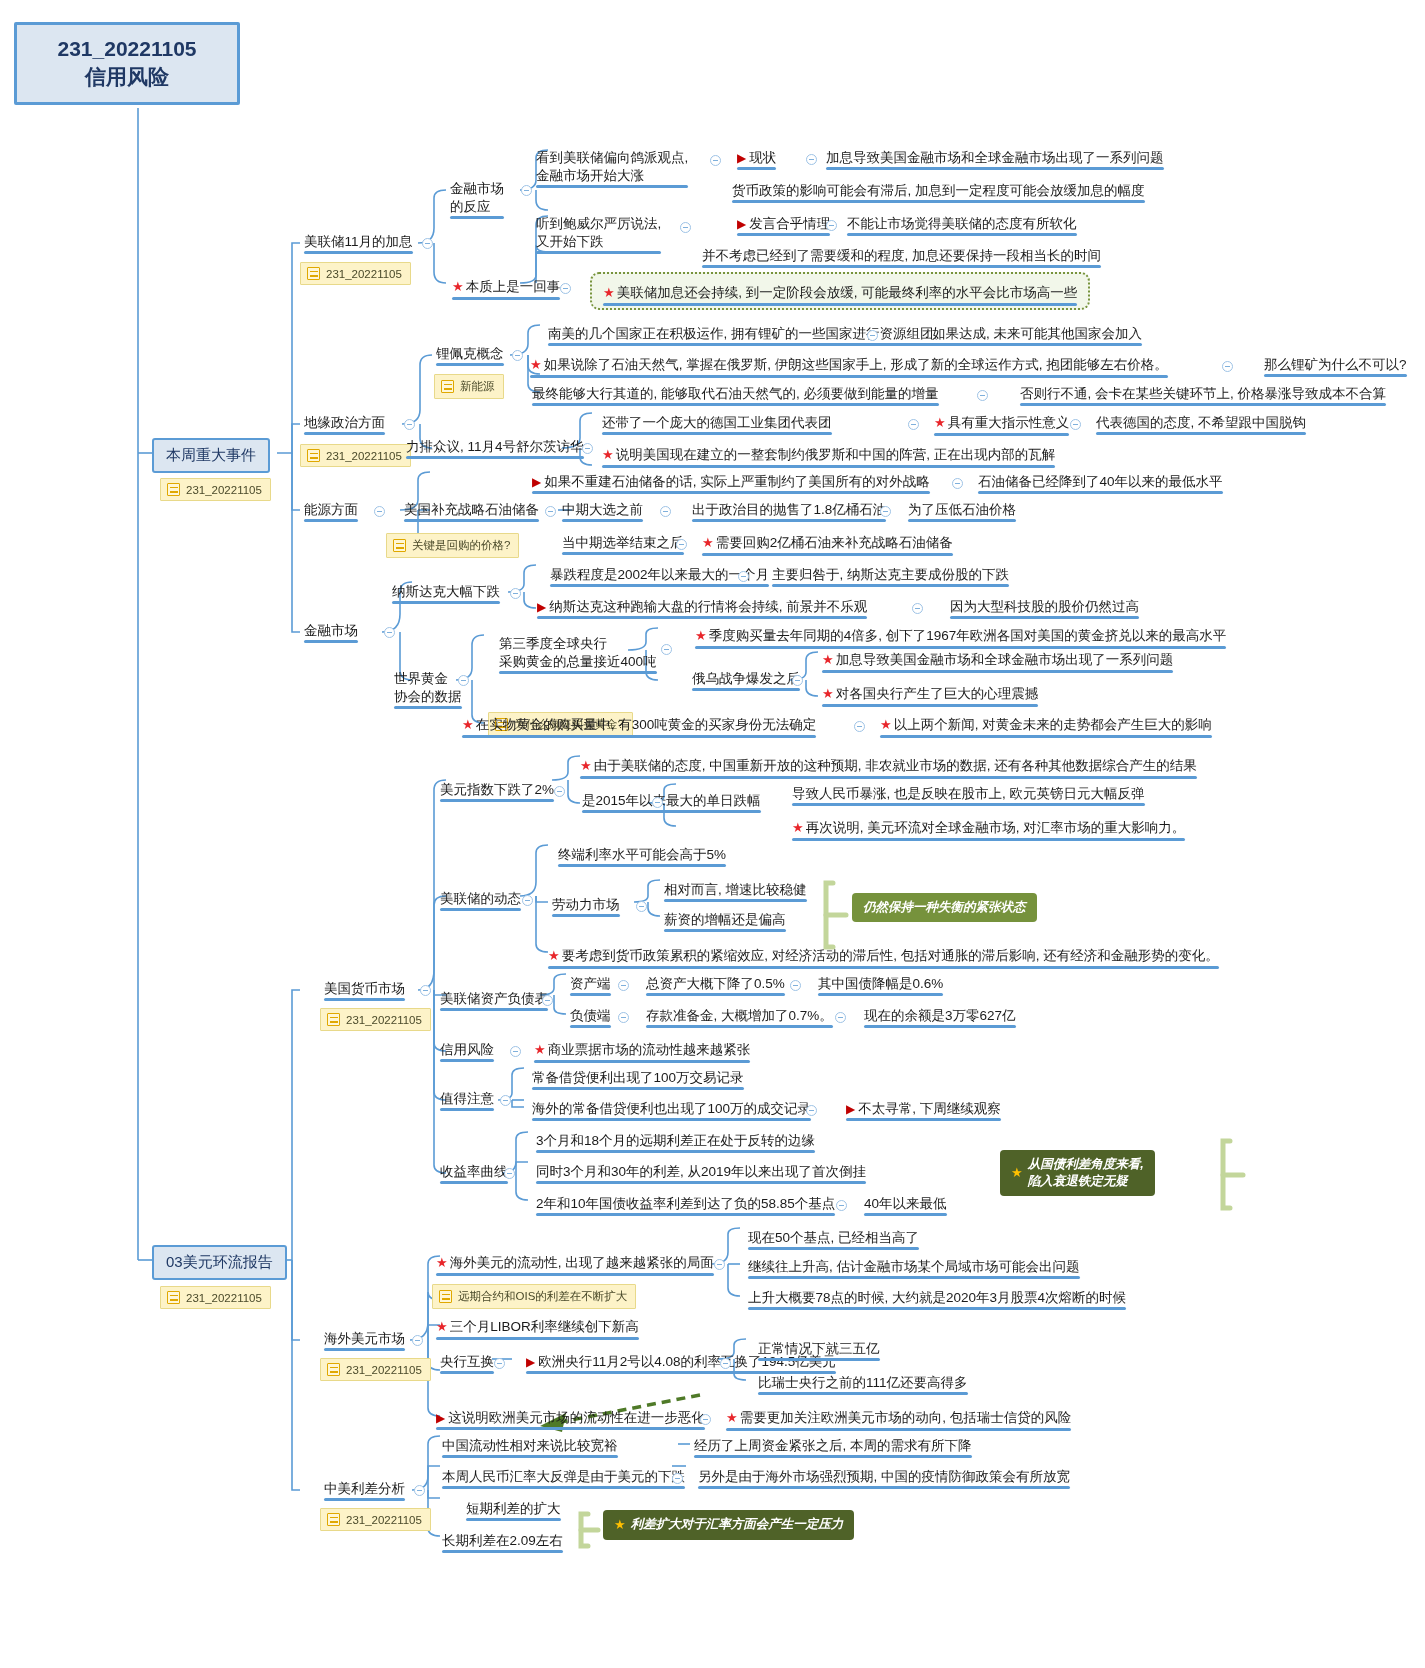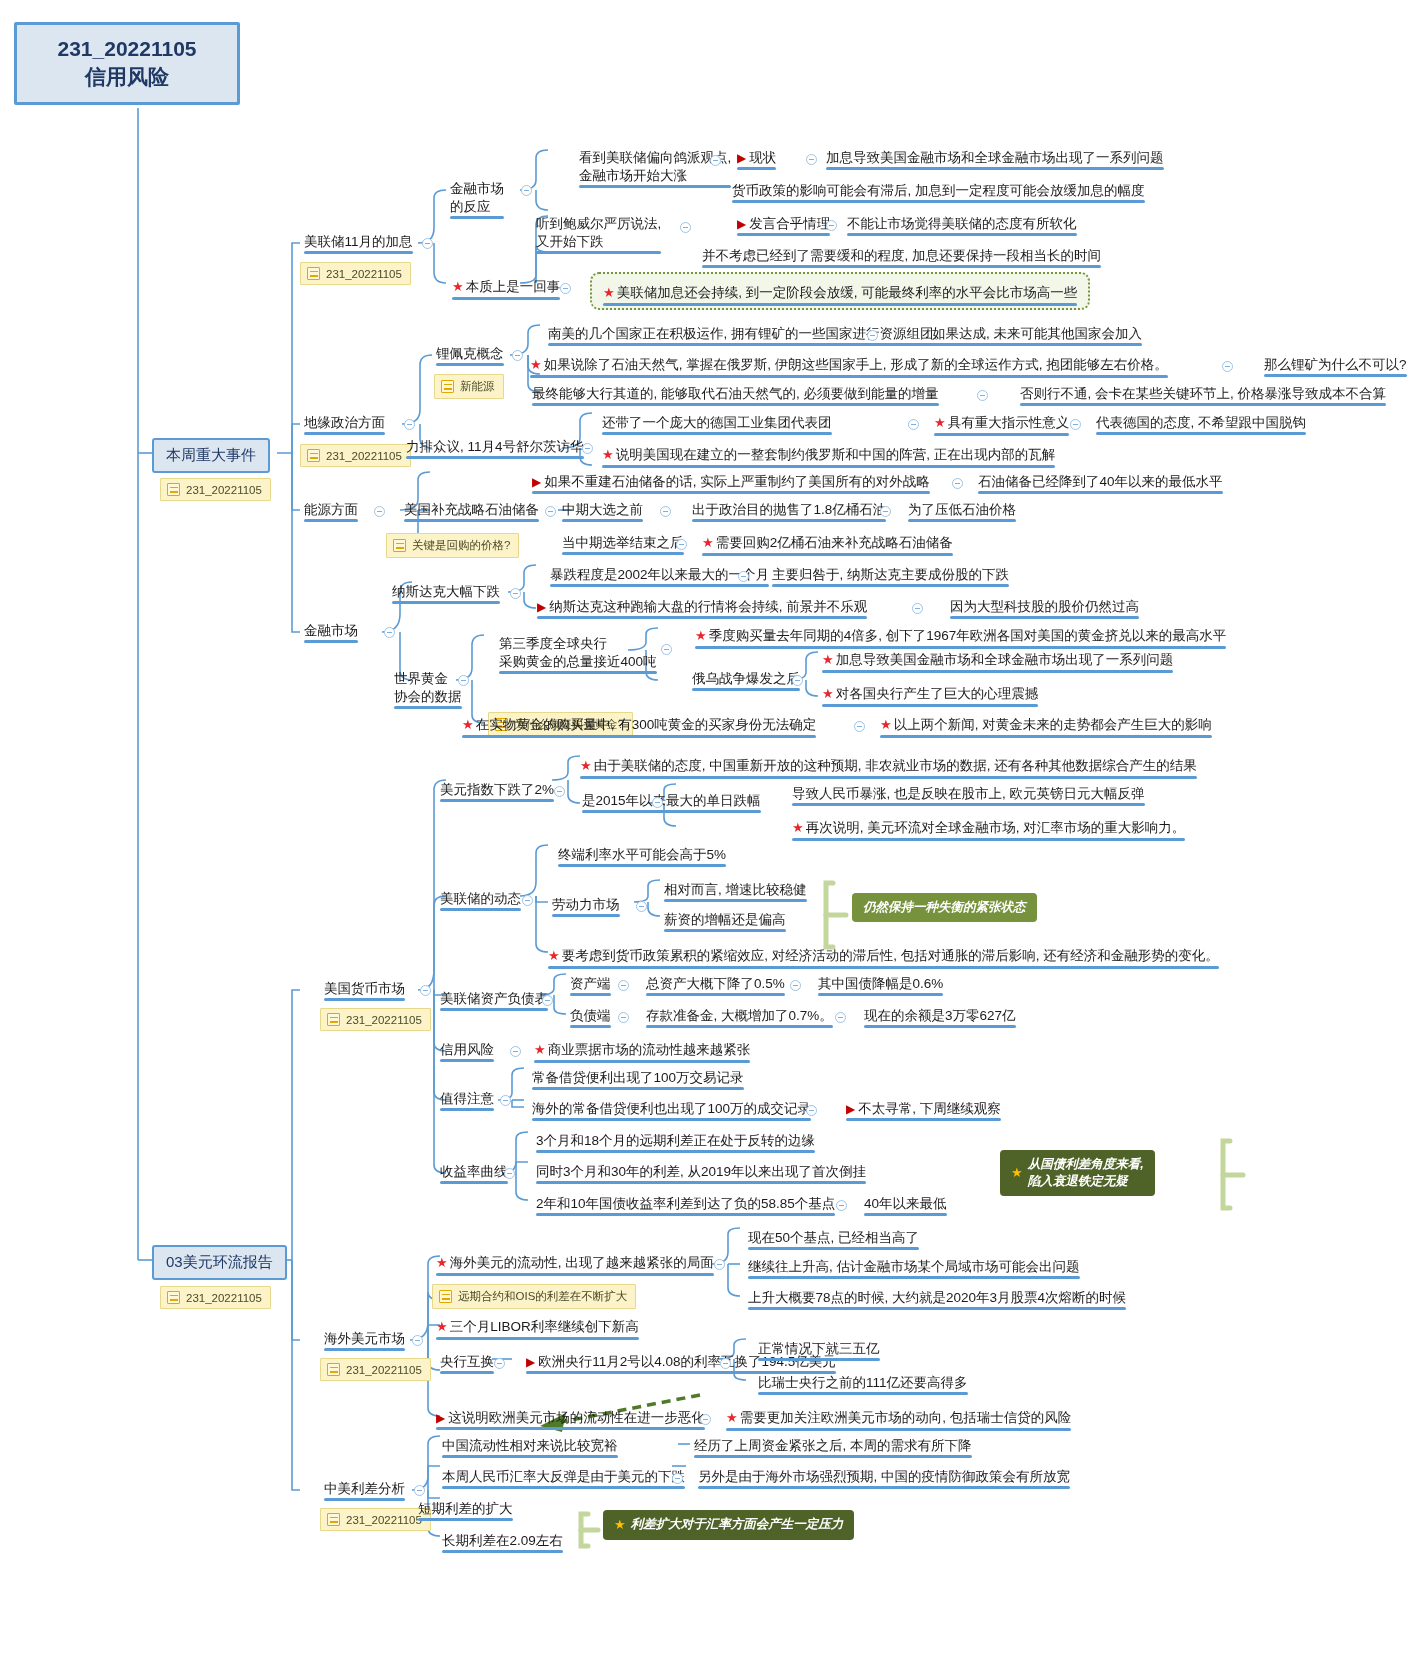--- a/index.html
+++ b/index.html
@@ -290,21 +290,21 @@
   <div class="note" style="left:300px; top:262px;">
     <span class="bk"></span>
     <span>231_20221105</span>
   </div>
 
   <div class="node two" style="left:448px; top:179px;">
     金融市场<br>的反应<span class="ul"></span>
   </div>
   <div class="tg" style="left:521px; top:185px;"></div>
 
-  <div class="node two" style="left:534px; top:148px;margin-left:43px;">
+  <div class="node two" style="left:534px; top:148px;">
     <span>看到美联储偏向鸽派观点,</span><br><span>金融市场开始大涨</span><span class="ul"></span>
   </div>
   <div class="tg" style="left:710px; top:155px;"></div>
 
   <div class="node" style="left:735px; top:148px;">
     <span class="flag">▶</span><span>现状</span><span class="ul"></span>
   </div>
   <div class="tg" style="left:806px; top:154px;"></div>
   <div class="node" style="left:824px; top:148px;">
     <span>加息导致美国金融市场和全球金融市场出现了一系列问题</span><span class="ul"></span>
@@ -713,21 +713,21 @@
   </div>
 
   <div class="node" style="left:440px; top:1467px;">
     <span>本周人民币汇率大反弹是由于美元的下跌</span><span class="ul"></span>
   </div>
   <div class="tg" style="left:672px; top:1473px;"></div>
   <div class="node" style="left:696px; top:1467px;">
     <span>另外是由于海外市场强烈预期, 中国的疫情防御政策会有所放宽</span><span class="ul"></span>
   </div>
 
-  <div class="node" style="left:416px; top:1499px;">
+  <div class="node" style="left:464px; top:1499px;">
     <span>短期利差的扩大</span><span class="ul"></span>
   </div>
   <div class="node" style="left:440px; top:1531px;">
     <span>长期利差在2.09左右</span><span class="ul"></span>
   </div>
 
   <div class="callout dark" style="left:603px; top:1510px;">
     <span class="st">★</span>
     <span>利差扩大对于汇率方面会产生一定压力</span>
   </div>

